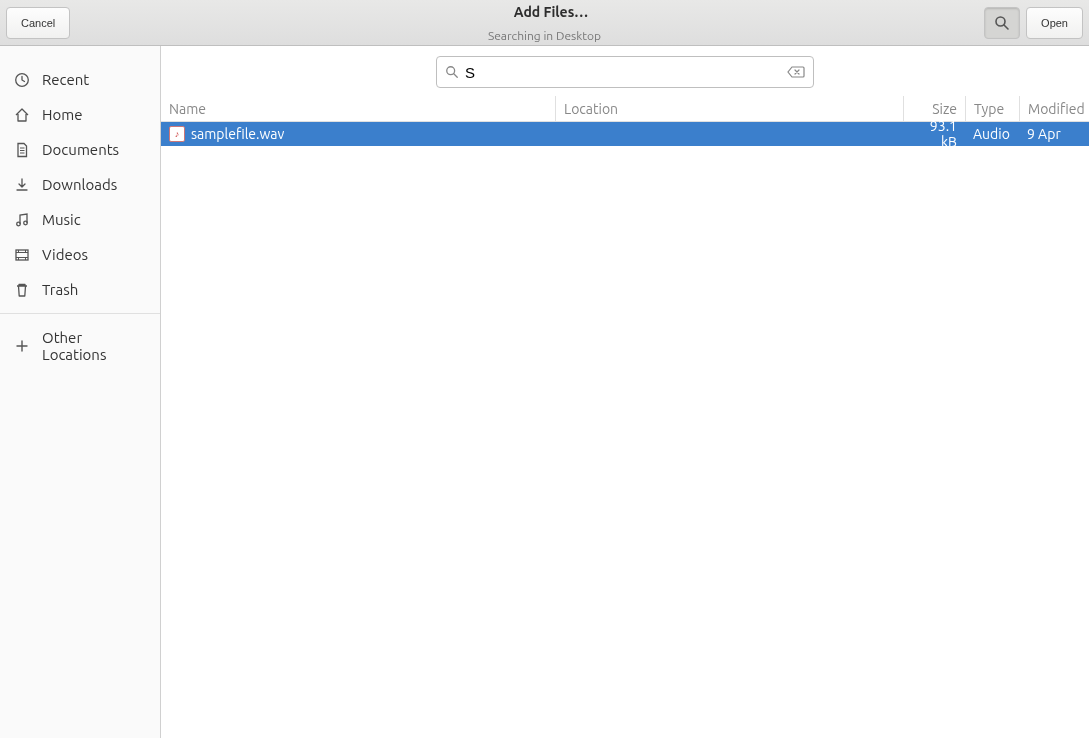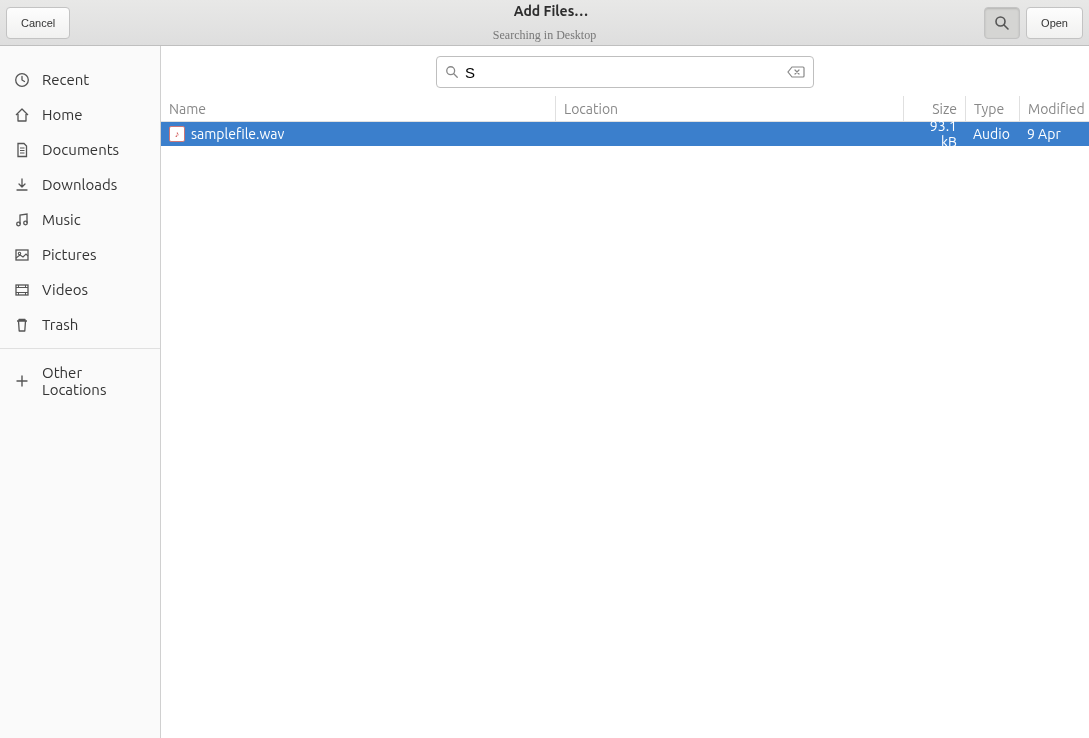--- a/index.html
+++ b/index.html
@@ -4,21 +4,21 @@
 <style>
   * { box-sizing: border-box; margin: 0; padding: 0; }
   html, body { width: 1089px; height: 738px; font-family: "Ubuntu", "Cantarell", sans-serif; font-size: 15px; color: #3d3d3d; background: #fafafa; overflow: hidden; }
   
   .window { display: flex; flex-direction: column; width: 100%; height: 100%; background: #fafafa; }
   
   
   .headerbar { height: 46px; background: linear-gradient(to bottom, #e8e8e7, #dedede); border-bottom: 1px solid #bfbfbf; display: flex; align-items: center; padding: 0 6px; position: relative; }
   .headerbar .title-area { position: absolute; left: 0; right: 0; text-align: center; pointer-events: none; }
   .headerbar .title { font-weight: bold; font-size: 14px; color: #2e2e2e; margin-left: 13px; }
-  .headerbar .subtitle { font-size: 12px; color: #777; margin-top: 9px; font-family: Liberation Serif, serif; }
+  .headerbar .subtitle { font-size: 12px; color: #777; margin-top: 9px; }
   .hb-left, .hb-right { display: flex; gap: 6px; z-index: 1; }
   .hb-right { margin-left: auto; padding-left: 24px; }
   .hb-button { background: linear-gradient(to bottom, #fdfdfd, #f1f1f0); border: 1px solid #c3c3c3; border-radius: 4px; padding: 5px 14px; font-size: 11px; color: #333; cursor: pointer; height: 32px; display: flex; align-items: center; }
   .hb-button.icon-only { padding: 5px 9px; }
   .hb-button.active { background: #d5d5d3; box-shadow: inset 0 1px 2px rgba(0,0,0,0.15); }
   
   
   .main { flex: 1; display: flex; min-height: 0; }
   
   
@@ -124,30 +124,20 @@
       </div>
       <div class="sidebar-item">
         <span class="icon">
             <svg width="16" height="16" viewBox="0 0 16 16">
               <path d="M6 12 V3 L13 2 V11" fill="none" stroke="#555" stroke-width="1.3"></path>
               <circle cx="4.5" cy="12" r="1.8" fill="none" stroke="#555" stroke-width="1.3"></circle>
               <circle cx="11.5" cy="11" r="1.8" fill="none" stroke="#555" stroke-width="1.3"></circle>
             </svg>
           </span>
         <span>Music</span>
-      </div>
-      <div class="sidebar-item">
-        <span class="icon">
-            <svg width="16" height="16" viewBox="0 0 16 16">
-              <rect x="2" y="3" width="12" height="10" fill="none" stroke="#555" stroke-width="1.3"></rect>
-              <circle cx="5.5" cy="6.5" r="1.2" fill="none" stroke="#555" stroke-width="1.1"></circle>
-              <path d="M2 11 L6 8 L9 10 L12 7 L14 9" fill="none" stroke="#555" stroke-width="1.1"></path>
-            </svg>
-          </span>
-        <span>Pictures</span>
       </div>
       <div class="sidebar-item">
         <span class="icon">
             <svg width="16" height="16" viewBox="0 0 16 16">
               <rect x="2" y="3" width="12" height="10" fill="none" stroke="#555" stroke-width="1.3"></rect>
               <path d="M2 5.5 H14 M2 10.5 H14 M4.5 3 V5.5 M4.5 10.5 V13 M11.5 3 V5.5 M11.5 10.5 V13" stroke="#555" stroke-width="1"></path>
             </svg>
           </span>
         <span>Videos</span>
       </div>

